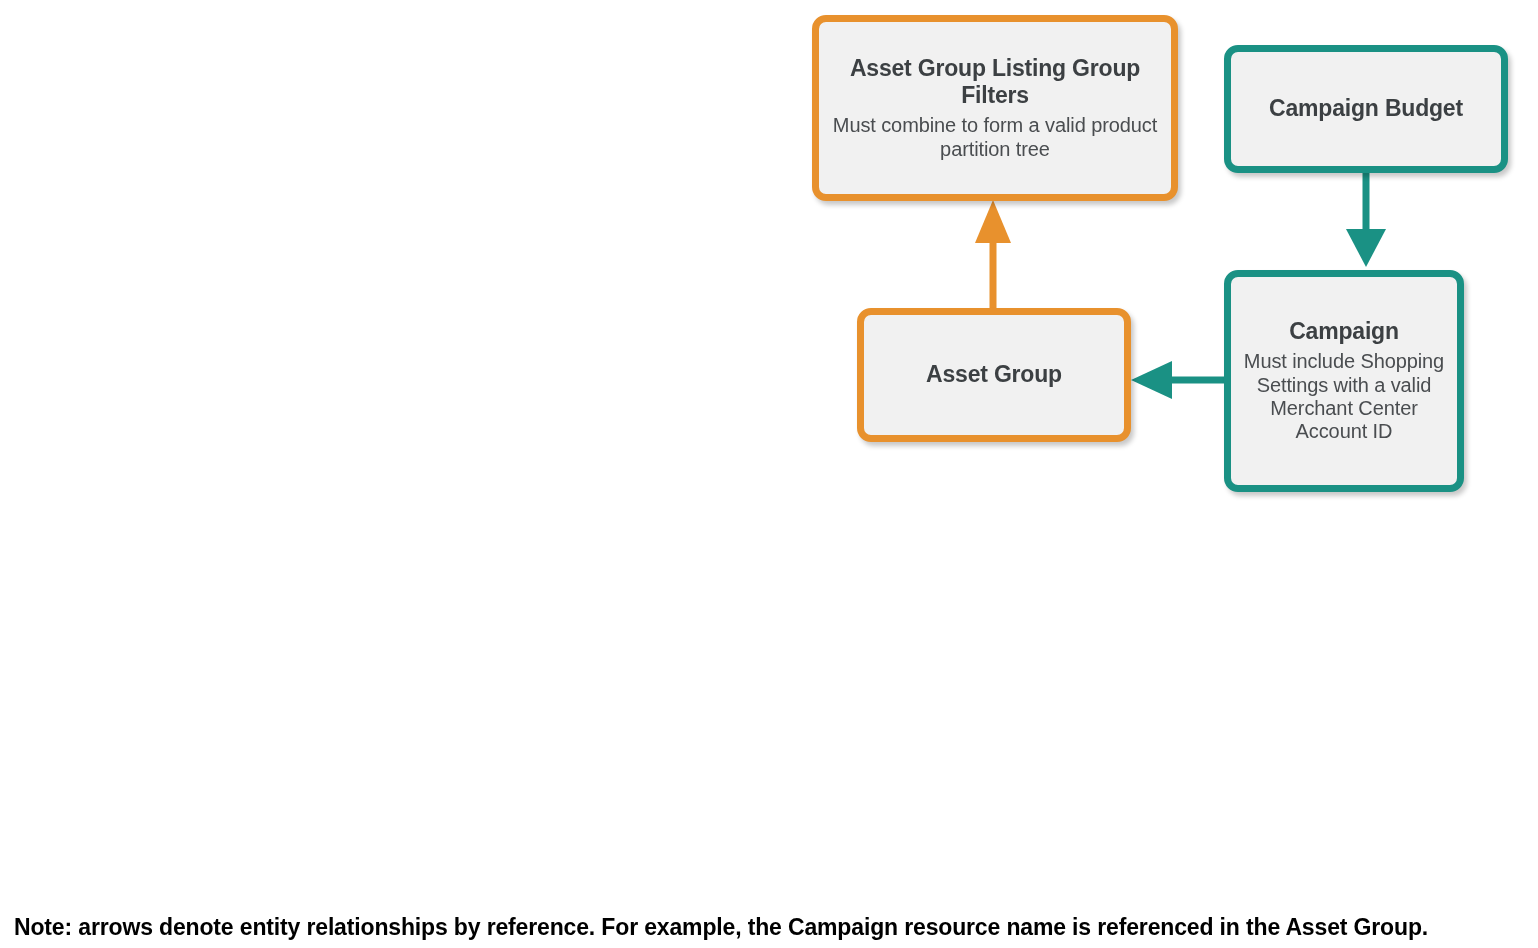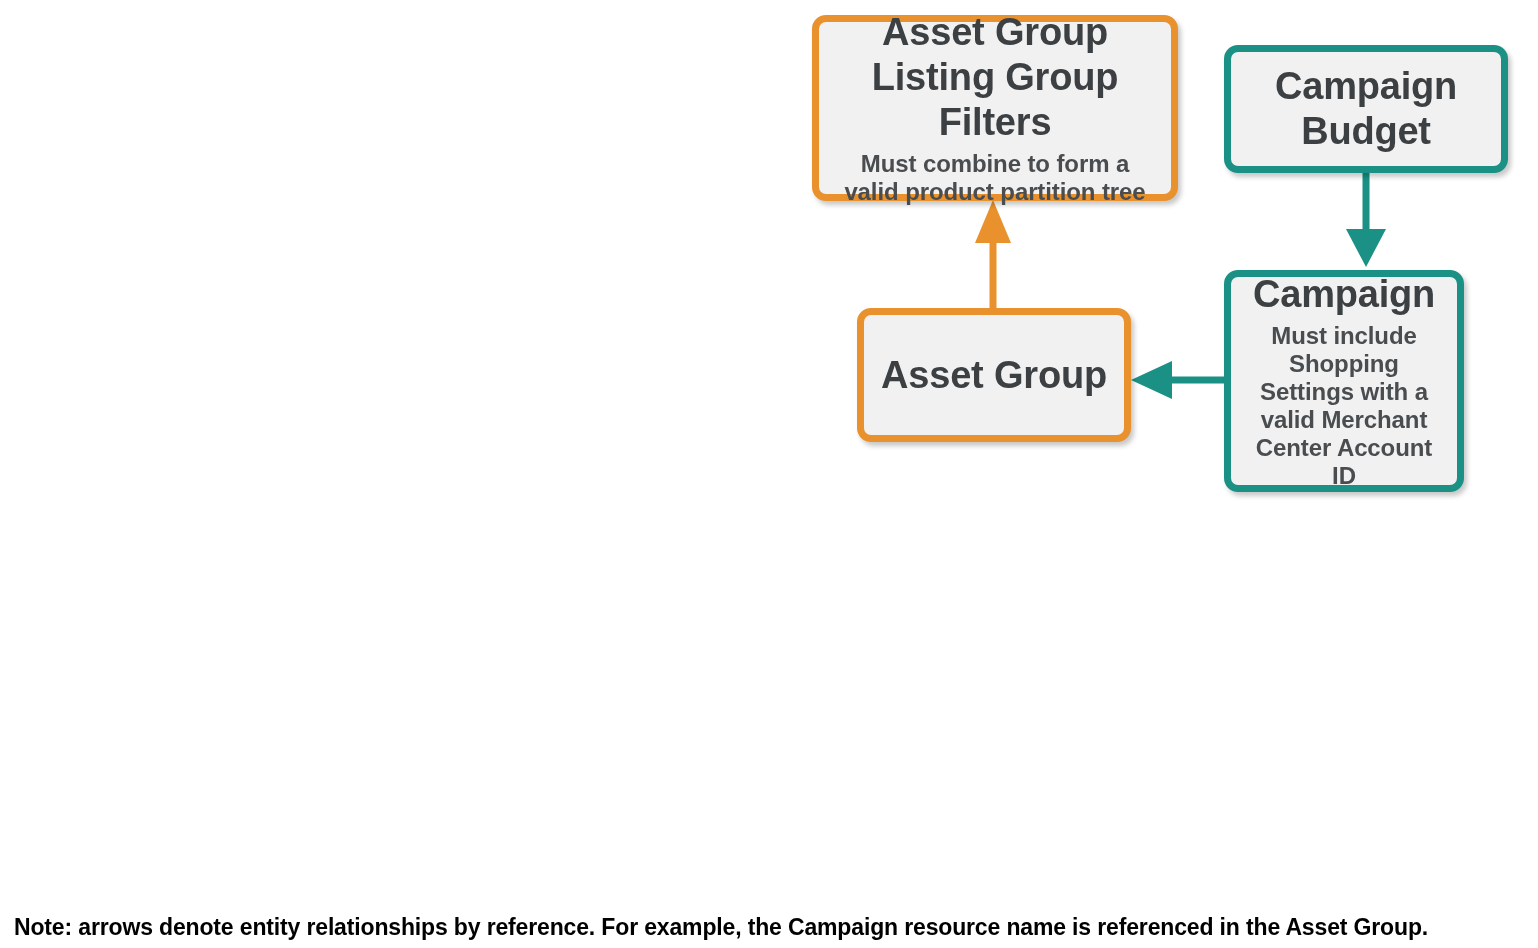--- a/index.html
+++ b/index.html
@@ -36,28 +36,28 @@
     text-align: center;
     padding: 6px 12px;
     z-index: 3;
   }
   .node.orange { border-color: #e8912d; }
   .node.teal   { border-color: #1a9184; }
 
   .node-title {
     color: #3c4043;
     font-weight: bold;
-    font-size: 38px;
+    font-size: 23px;
     line-height: 1.18;
     letter-spacing: -0.2px;
   }
   .node-sub {
     color: #4a4d50;
-    font-weight: bold;
-    font-size: 24px;
+    font-weight: normal;
+    font-size: 20px;
     line-height: 1.17;
     margin-top: 5px;
     letter-spacing: -0.1px;
   }
 
   
   #node-listing-filters { left: 812px;  top: 15px;  width: 366px; height: 186px; }
   #node-campaign-budget { left: 1224px; top: 45px;  width: 284px; height: 128px; }
   #node-asset-group     { left: 857px;  top: 308px; width: 274px; height: 134px; }
   #node-campaign        { left: 1224px; top: 270px; width: 240px; height: 222px; }

